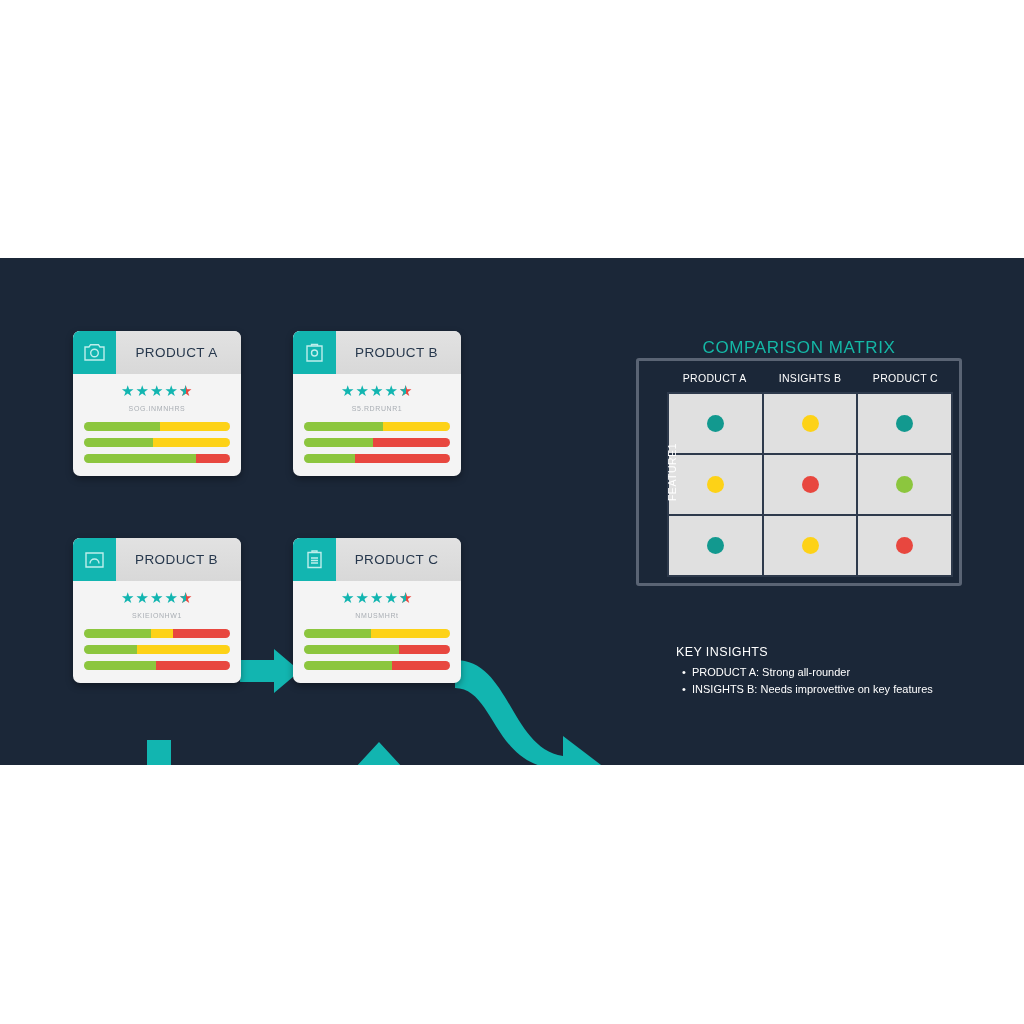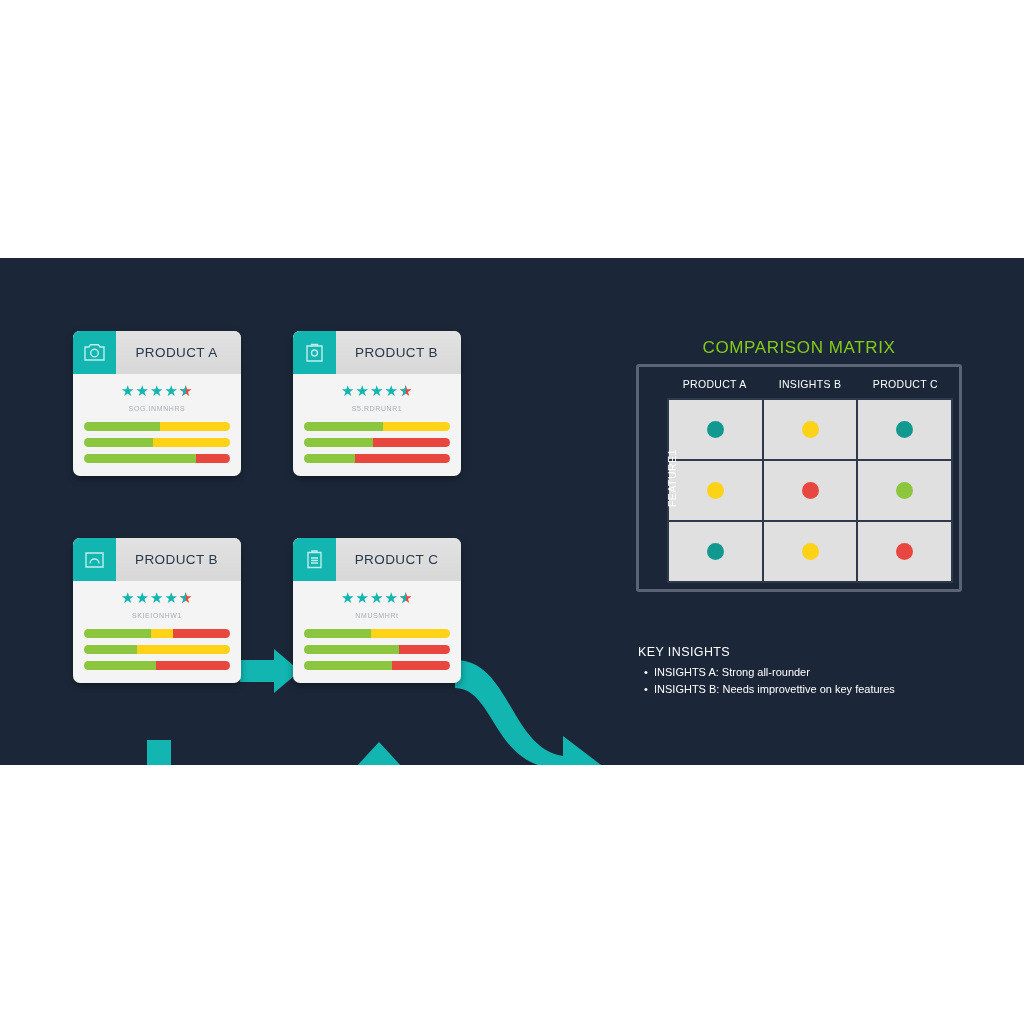--- a/index.html
+++ b/index.html
@@ -63,22 +63,22 @@
     overflow:hidden;display:flex;background:#e3e3e3;
   }
   .seg{height:100%;}
 
   
   .arrow{position:absolute;}
 
   
   .matrix-wrap{position:absolute;left:636px;top:338px;width:326px;}
   .matrix-title{
-    text-align:center;color:#84cc16;font-size:17px;
-    letter-spacing:.6px;margin-bottom:6px;
+    text-align:center;color:#14b8a6;font-size:17px;
+    letter-spacing:.6px;margin-bottom:0;
   }
   .matrix-box{
     position:relative;
     border:3px solid #5a6474;
     border-radius:3px;
     padding:6px;
     background:#1b2738;
   }
   .matrix-inner{padding-left:22px;}
   .mx-headrow{display:flex;}
@@ -297,25 +297,25 @@
                 </div>
               <div class="mx-cell">
                   <span class="dot" style="background:#E8473F"></span>
                 </div>
             </div>
           </div>
         </div>
       </div>
     </div>
 
-    <div class="insights" style="left:638px;top:387px;">
+    <div class="insights" style="left:676px;top:387px;">
       <div class="ins-title">KEY INSIGHTS</div>
       <div class="ins-item">
         <span class="ins-bullet">•</span>
-        <span class="ins-text">INSIGHTS A: Strong all-rounder</span>
+        <span class="ins-text">PRODUCT A: Strong all-rounder</span>
       </div>
       <div class="ins-item">
         <span class="ins-bullet">•</span>
         <span class="ins-text">INSIGHTS B: Needs improvettive on key features</span>
       </div>
     </div>
 
   </div>
 </div>
 

